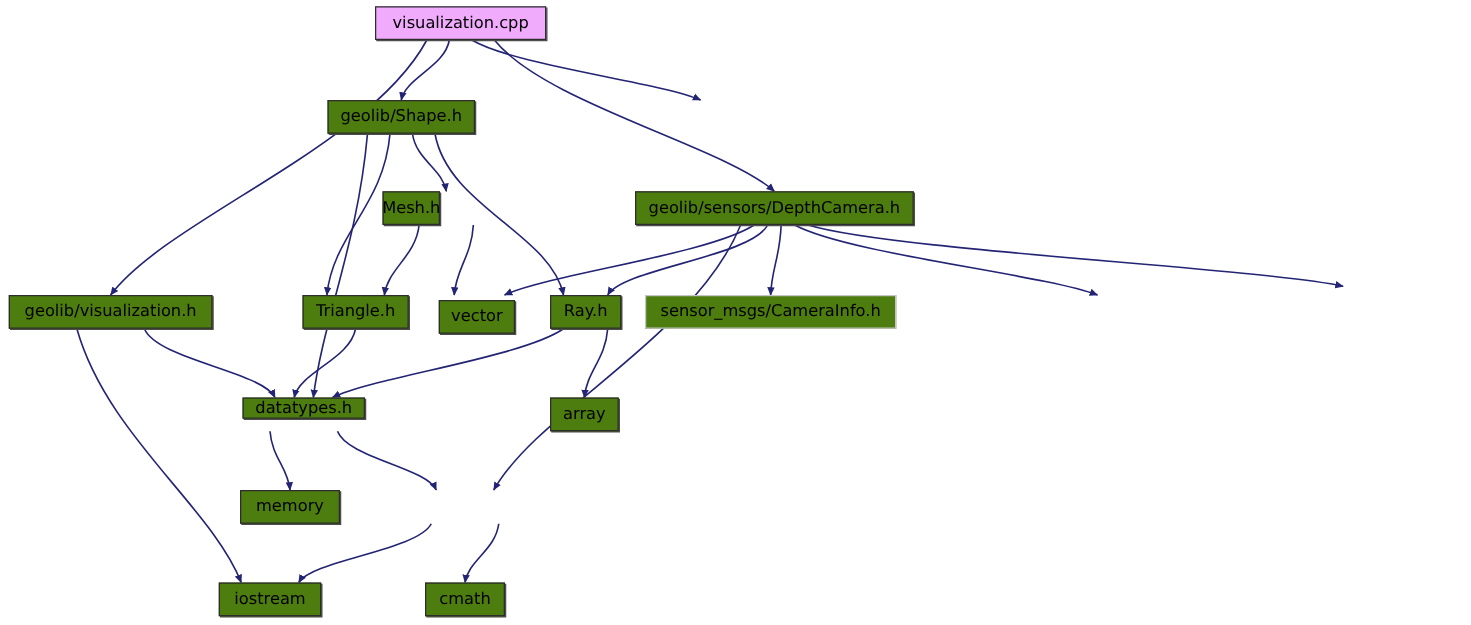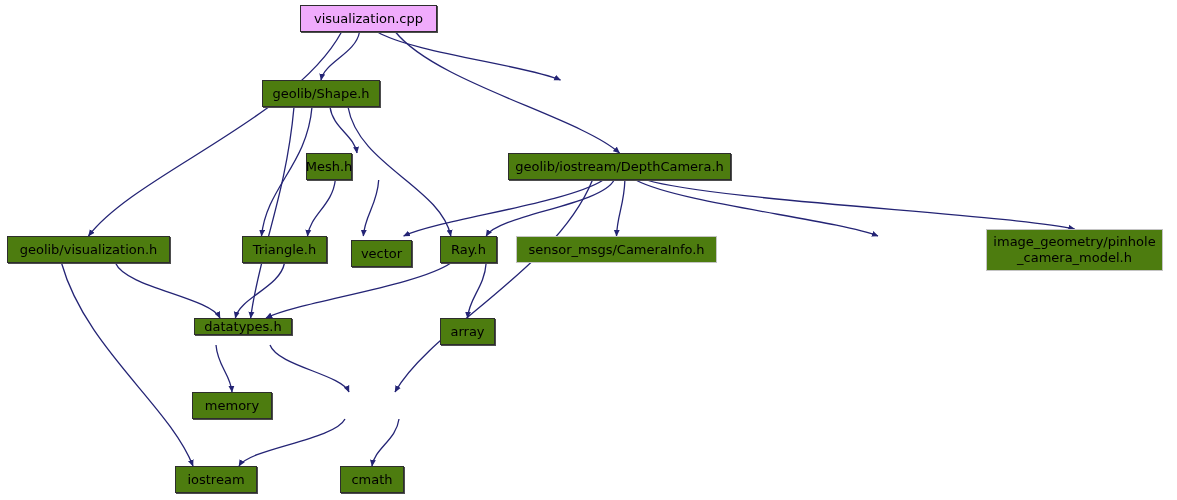--- a/index.html
+++ b/index.html
@@ -89,26 +89,24 @@
       <path d="M 614.1 180 C 601.307 205.2, 498.963 214.72, 486.17 236" fill="none" stroke="#242475" stroke-width="1.3" marker-end="url(#arrow)"></path>
       <path d="M 377.5 32 C 410.989 52.16, 527.011 65.6, 560.5 80" fill="none" stroke="#242475" stroke-width="1.3" marker-end="url(#arrow)"></path>
       <path d="M 624.9 180 C 624.06 205.2, 617.34 214.72, 616.5 236" fill="none" stroke="#242475" stroke-width="1.3" marker-end="url(#arrow)"></path>
       <path d="M 395.5 32 C 436.492 82.82, 578.508 116.7, 619.5 153" fill="none" stroke="#242475" stroke-width="1.3" marker-end="url(#arrow)"></path>
       <path d="M 635.7 180 C 680.0409000000001 203.52, 833.6591 219.2, 878 236" fill="none" stroke="#242475" stroke-width="1.3" marker-end="url(#arrow)"></path>
       <path d="M 646.5 180 C 713.96 200.57999999999998, 1007.04 214.3, 1074.5 229" fill="none" stroke="#242475" stroke-width="1.3" marker-end="url(#arrow)"></path>
     </svg>
 <div class="gnode root" style="left: 300px; top: 5px; width: 137px; height: 27px;">visualization.cpp</div>
     <div class="gnode internal" style="left: 262px; top: 80px; width: 118px; height: 27px;">geolib/Shape.h</div>
     <div class="gnode internal" style="left: 306px; top: 153px; width: 46px; height: 27px;">Mesh.h</div>
-    <div class="gnode internal" style="left: 508px; top: 153px; width: 223px; height: 27px;">geolib/iostream/DepthCamera.h</div>
+    <div class="gnode internal" style="left: 508px; top: 153px; width: 223px; height: 27px;">geolib/sensors/DepthCamera.h</div>
     <div class="gnode internal" style="left: 7px; top: 236px; width: 163px; height: 27px;">geolib/visualization.h</div>
     <div class="gnode internal" style="left: 242px; top: 236px; width: 85px; height: 27px;">Triangle.h</div>
     <div class="gnode internal" style="left: 351px; top: 240px; width: 61px; height: 27px;">vector</div>
     <div class="gnode internal" style="left: 440px; top: 236px; width: 57px; height: 27px;">Ray.h</div>
     <div class="gnode external" style="left: 516px; top: 236px; width: 201px; height: 27px;">sensor_msgs/CameraInfo.h</div>
-    <div class="gnode external two-line" style="left: 986px; top: 229px; width: 177px; height: 42px;">image_geometry/pinhole
-_camera_model.h</div>
     <div class="gnode internal" style="left: 194px; top: 318px; width: 98px; height: 17px;">datatypes.h</div>
     <div class="gnode internal" style="left: 440px; top: 318px; width: 55px; height: 27px;">array</div>
     <div class="gnode internal" style="left: 192px; top: 392px; width: 80px; height: 27px;">memory</div>
     <div class="gnode internal" style="left: 175px; top: 466px; width: 82px; height: 27px;">iostream</div>
     <div class="gnode internal" style="left: 340px; top: 466px; width: 64px; height: 27px;">cmath</div>
   </div>
 
 </body></html>

